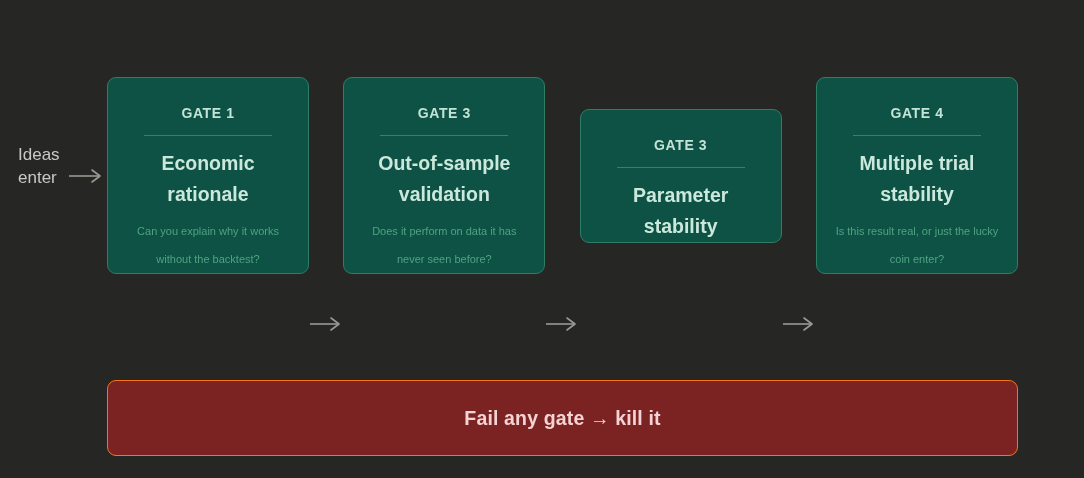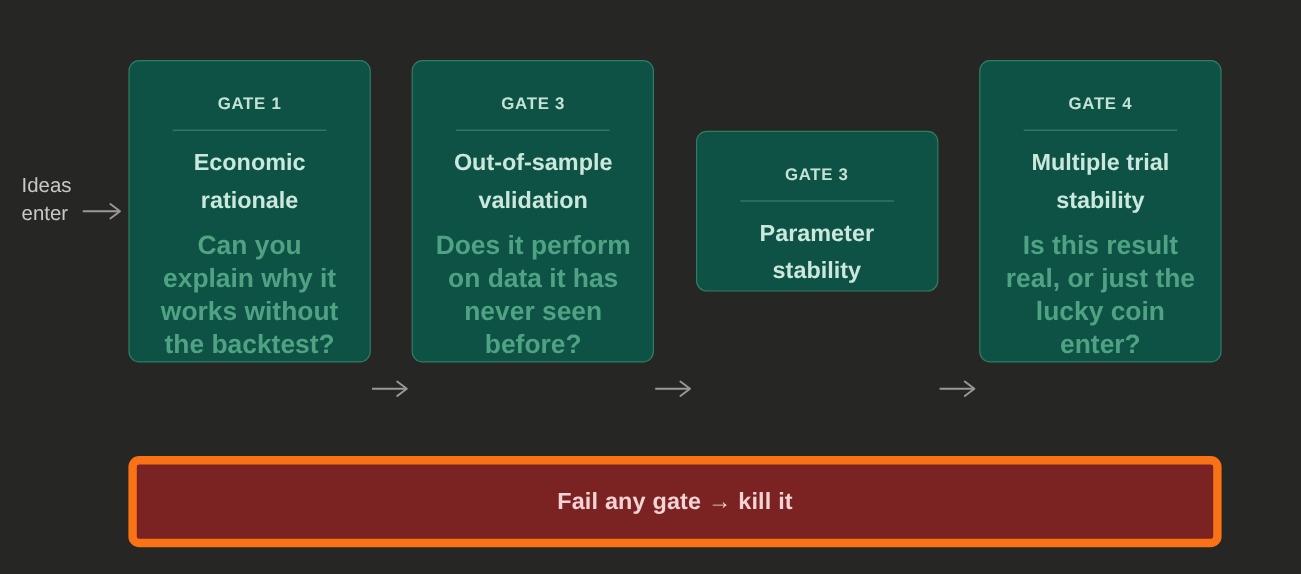--- a/index.html
+++ b/index.html
@@ -90,22 +90,22 @@
   .gate-title {
     margin-top: 12px;
     color: #cbe8dc;
     font-size: 19.5px;
     font-weight: 700;
     line-height: 31px;
   }
   .gate-desc {
     margin-top: 8px;
     color: #4fa383;
-    font-size: 22px;
-    font-weight: 700;
+    font-size: 11px;
+    font-weight: 400;
     line-height: 27.5px;
   }
 
   
   .outcomes {
     position: absolute;
     left: 107px;
     top: 380px;
     width: 911px;
     height: 76px;
@@ -118,21 +118,21 @@
     box-sizing: border-box;
     display: flex;
     align-items: center;
     justify-content: center;
     font-size: 19.5px;
     font-weight: 700;
     letter-spacing: 0.15px;
   }
   .outcome.fail {
     background: #7b2222;
-    border: 7px solid #f97316;
+    border: 1px solid #f97316;
     color: #f3d3d3;
   }
   .outcome.pass {
     background: #2d4d0d;
     border: 1px solid #5d7f33;
     color: #d8eaba;
   }
 </style>
 </head>
 <body>

